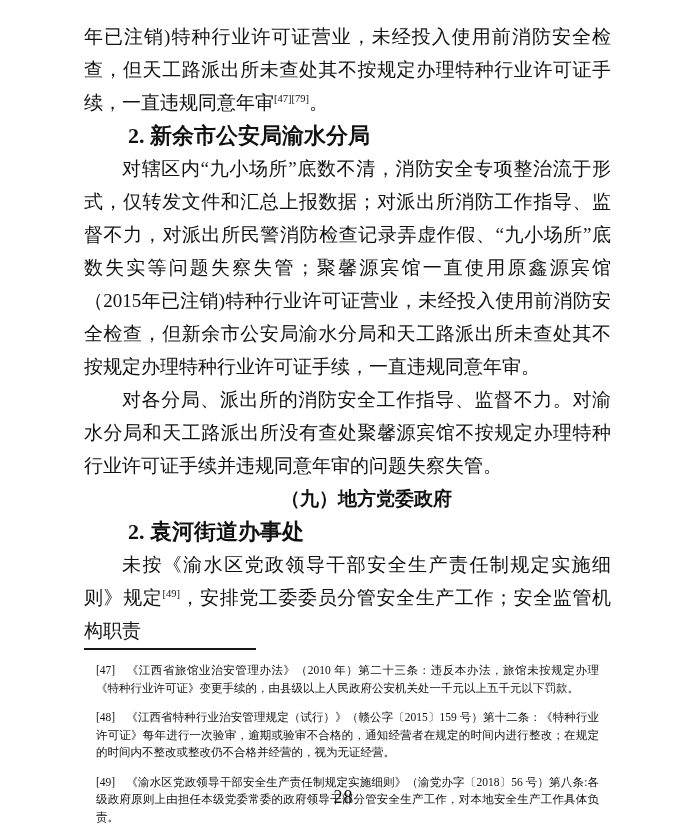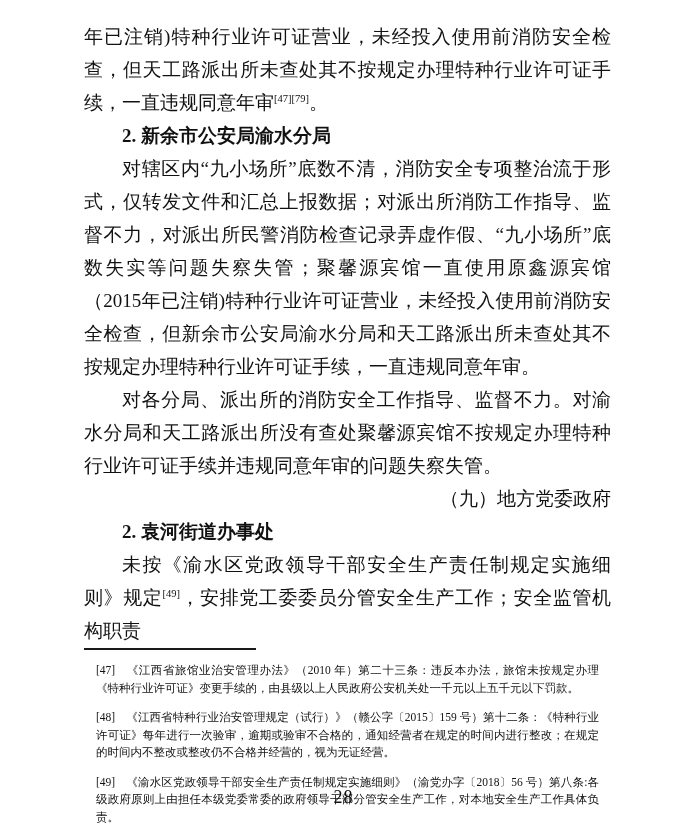--- a/index.html
+++ b/index.html
@@ -31,30 +31,30 @@
     margin: 0;
     padding: 0;
   }
   .para {
     text-indent: 2em;
   }
   .para.no-indent {
     text-indent: 0;
   }
   .doc-heading {
-    font-size: 19px;
+    font-size: 22px;
     line-height: 33px;
     font-weight: 700;
     text-indent: 2em;
     text-align: left;
   }
   .section-heading {
-    font-weight: 400;
+    font-weight: 700;
     text-indent: 2em;
-    text-align: right;
+    text-align: center;
   }
   sup.fn-ref {
     font-size: 10.5px;
     line-height: 0;
     vertical-align: super;
     letter-spacing: 0;
   }
   .footnotes {
     position: absolute;
     top: 648px;

